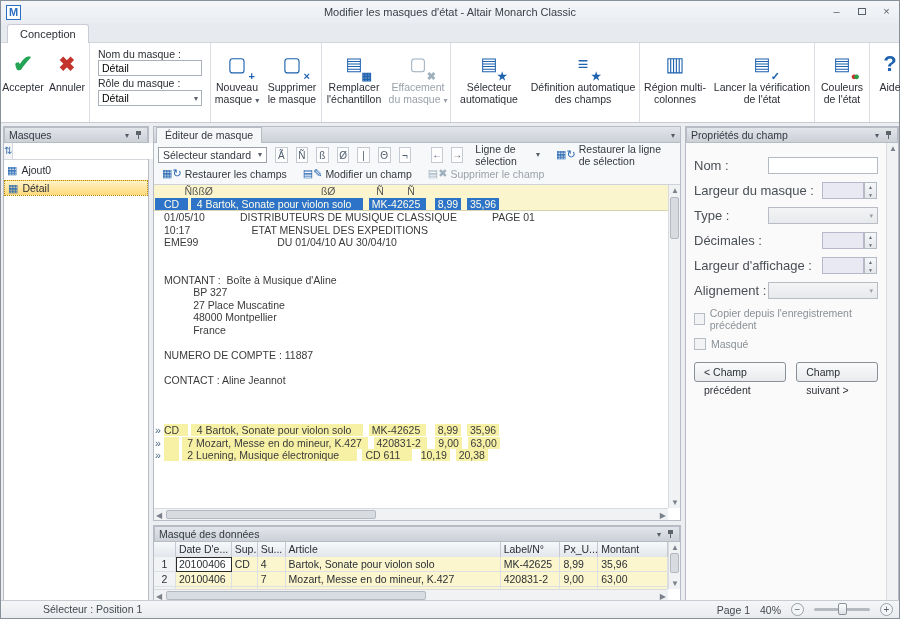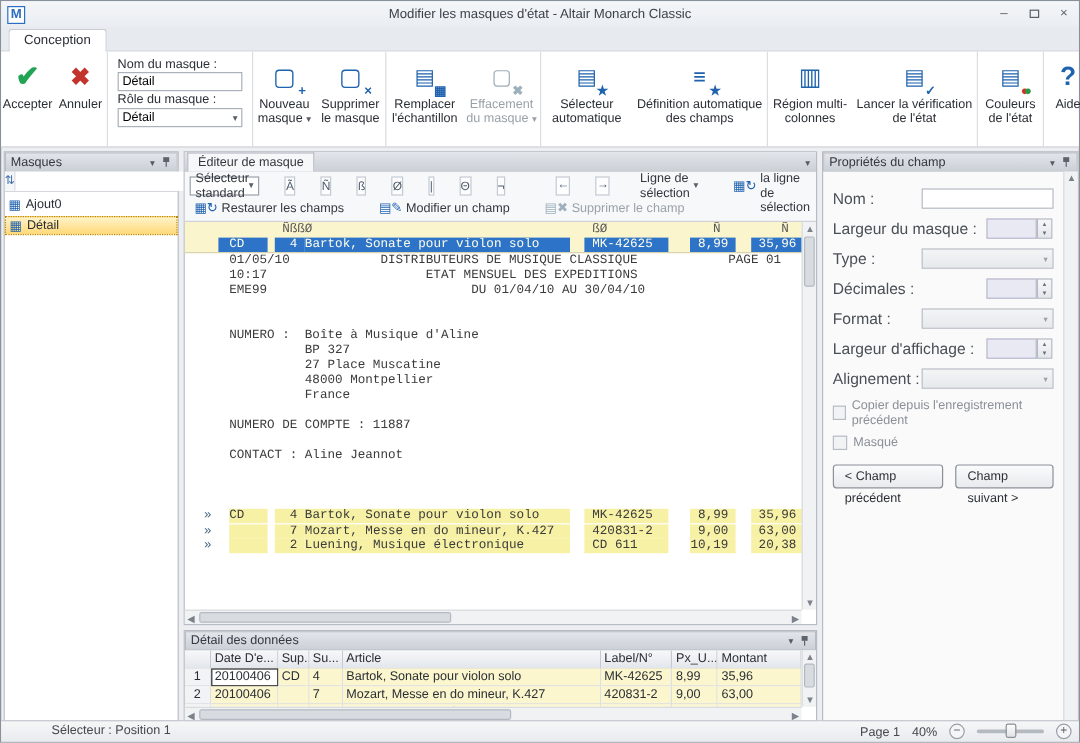--- a/index.html
+++ b/index.html
@@ -60,37 +60,37 @@
   .mask-item .mi-icon { color:#1f62ae; font-size:11px; }
   .mask-item.selected { background:linear-gradient(#fff3c8,#ffd979); border:1px dotted #b8860b; }
 
   
   #editor { position:absolute; left:152px; top:125px; width:528px; height:395px; background:#fff; border:1px solid #b7bcc4; }
   #editor-tabstrip { height:16px; background:linear-gradient(#e2e5ea,#ccd0d7); border-bottom:1px solid #b7bcc4; position:relative; }
   #editor-tab { position:absolute; left:2px; top:0; height:16px; padding:0 8px; background:#f6f7f9; border:1px solid #b7bcc4; border-bottom:none;
     font-size:10.5px; color:#33383f; line-height:15px; }
   #editor-tab-chevron { position:absolute; right:5px; top:4px; font-size:8px; color:#555b63; }
   #editor-toolbar { height:42px; background:#f7f8fa; border-bottom:1px solid #cfd3d9; padding:2px 4px; font-size:10.5px; color:#33383f; }
-  .tb-row { height:19px; display:flex; align-items:center; gap:21px; }
+  .tb-row { height:19px; display:flex; align-items:center; gap:8px; }
   #selector-combo { width:150px; height:16px; background:#fff; border:1px solid #9aa1aa; display:flex; align-items:center;
     justify-content:space-between; padding:0 4px; }
   .trap-btn { width:17px; height:16px; border:1px solid #c3cad2; background:#fdfdfe; color:#4d5d6d; font-size:10px;
     text-align:center; line-height:15px; }
   .arrow-btn { width:16px; height:16px; border:1px solid #c3cad2; background:#fdfdfe; color:#4d5d6d; font-size:10px;
     text-align:center; line-height:14px; }
   .tb-textbtn { display:flex; align-items:center; gap:3px; padding:0 4px; height:17px; }
   .tb-textbtn.disabled { color:#9aa1a9; }
   .tb-ic { font-size:11px; color:#1f62ae; }
   .tb-ic.grey { color:#9fb0bd; }
 
   
   #mask-area { height:26px; background:#fbf5cd; border-bottom:1px solid #d9d4b0; overflow:hidden; }
   #report-area { position:relative; height:255px; overflow:hidden; }
-  .rl { position:relative; white-space:pre; font-family:Liberation Mono, monospace; font-size:10.5px;
-    line-height:12.55px; height:12.55px; padding-left:22px; color:#3b3b3b;margin-left:15px; }
+  .rl { position:relative; white-space:pre; font-family:Liberation Sans, sans-serif; font-size:10.5px;
+    line-height:12.55px; height:12.55px; padding-left:10px; color:#3b3b3b; }
   #mask-area .rl { line-height:13px; height:13px; color:#555; }
   .rl .hy { background:#f7f1a6; }
   .rl .hb { background:#2d74c8; color:#fffdea; }
   .rl .marker { position:absolute; left:1px; top:0; color:#4a6880; padding:0; }
   
   .sb { position:absolute; background:#f1f2f4; }
   .sb-btn { position:absolute; color:#7a828c; font-size:8px; text-align:center; }
   .sb-thumb { position:absolute; background:#d8dce1; border:1px solid #b3b9c1; border-radius:2px; }
   #editor-vsb { right:0; top:58px; width:12px; height:323px; border-left:1px solid #d8dadd; }
   #editor-hsb { left:0; right:12px; bottom:0; height:12px; border-top:1px solid #d8dadd; }
@@ -310,21 +310,21 @@
     <div id="mask-area">
         <div class="rl">       ÑßßØ                                     ßØ              Ñ        Ñ</div>
         <div class="rl"><span class="hb" style="margin-left: -9px; padding-left: 9px;">CD   </span><span> </span><span class="hb">  4 </span><span class="hb">Bartok, Sonate pour violon solo    </span><span>  </span><span class="hb"> MK-42625  </span><span>   </span><span class="hb"> 8,99 </span><span>  </span><span class="hb"> 35,96 </span></div>
       </div>
     <div id="report-area">
         <div class="rl">01/05/10            DISTRIBUTEURS DE MUSIQUE CLASSIQUE            PAGE 01</div>
         <div class="rl">10:17                     ETAT MENSUEL DES EXPEDITIONS</div>
         <div class="rl">EME99                           DU 01/04/10 AU 30/04/10</div>
         <div class="rl">&nbsp;</div>
         <div class="rl">&nbsp;</div>
-        <div class="rl">NUMERO :  Boîte à Musique d'Aline</div>
+        <div class="rl">MONTANT :  Boîte à Musique d'Aline</div>
         <div class="rl">          BP 327</div>
         <div class="rl">          27 Place Muscatine</div>
         <div class="rl">          48000 Montpellier</div>
         <div class="rl">          France</div>
         <div class="rl">&nbsp;</div>
         <div class="rl">NUMERO DE COMPTE : 11887</div>
         <div class="rl">&nbsp;</div>
         <div class="rl">CONTACT : Aline Jeannot</div>
         <div class="rl">&nbsp;</div>
         <div class="rl">&nbsp;</div>
@@ -342,21 +342,21 @@
     </div>
     <div class="sb" id="editor-hsb">
       <div class="sb-btn" style="left:2px;top:2px">◀</div>
       <div class="sb-thumb" style="top:1px;left:12px;width:210px;height:9px"></div>
       <div class="sb-btn" style="right:2px;top:2px">▶</div>
     </div>
   </div>
 
   <div id="data-preview">
     <div class="panel-header">
-      <span class="ph-title">Détail des données</span>
+      <span class="ph-title">Masqué des données</span>
       <span class="ph-chevron">▾</span>
       <span class="pin"></span>
     </div>
     <div id="grid-wrap">
         <div class="grid-row grid-head">
           <div class="grid-cell" style="width: 22px;"></div>
           <div class="grid-cell" style="width: 56px;">Date D'e...</div>
           <div class="grid-cell" style="width: 26px;">Sup...</div>
           <div class="grid-cell" style="width: 28px;">Su...</div>
           <div class="grid-cell" style="width: 216px;">Article</div>
@@ -427,24 +427,20 @@
       <div class="prop-row">
         <span class="prop-label">Type :</span>
         <span class="prop-select">▾</span>
       </div>
       <div class="prop-row" style="padding-right:14px">
         <span class="prop-label">Décimales :</span>
         <span class="spin">
             <span class="spin-btns">▲<br>▼</span>
           </span>
       </div>
-      <div class="prop-row">
-        <span class="prop-label">Format :</span>
-        <span class="prop-select">▾</span>
-      </div>
       <div class="prop-row" style="padding-right:14px">
         <span class="prop-label">Largeur d'affichage :</span>
         <span class="spin">
             <span class="spin-btns">▲<br>▼</span>
           </span>
       </div>
       <div class="prop-row">
         <span class="prop-label">Alignement :</span>
         <span class="prop-select">▾</span>
       </div>

